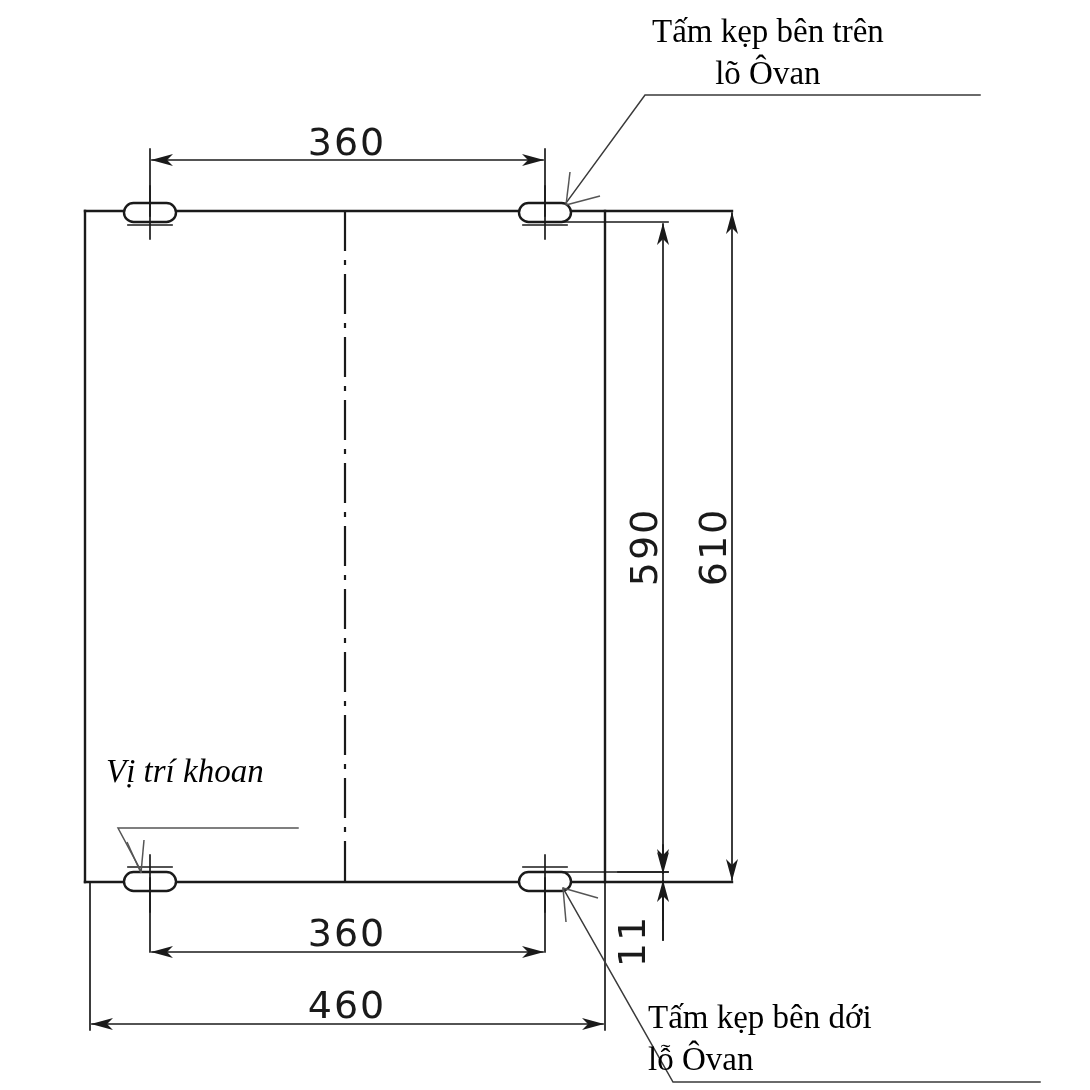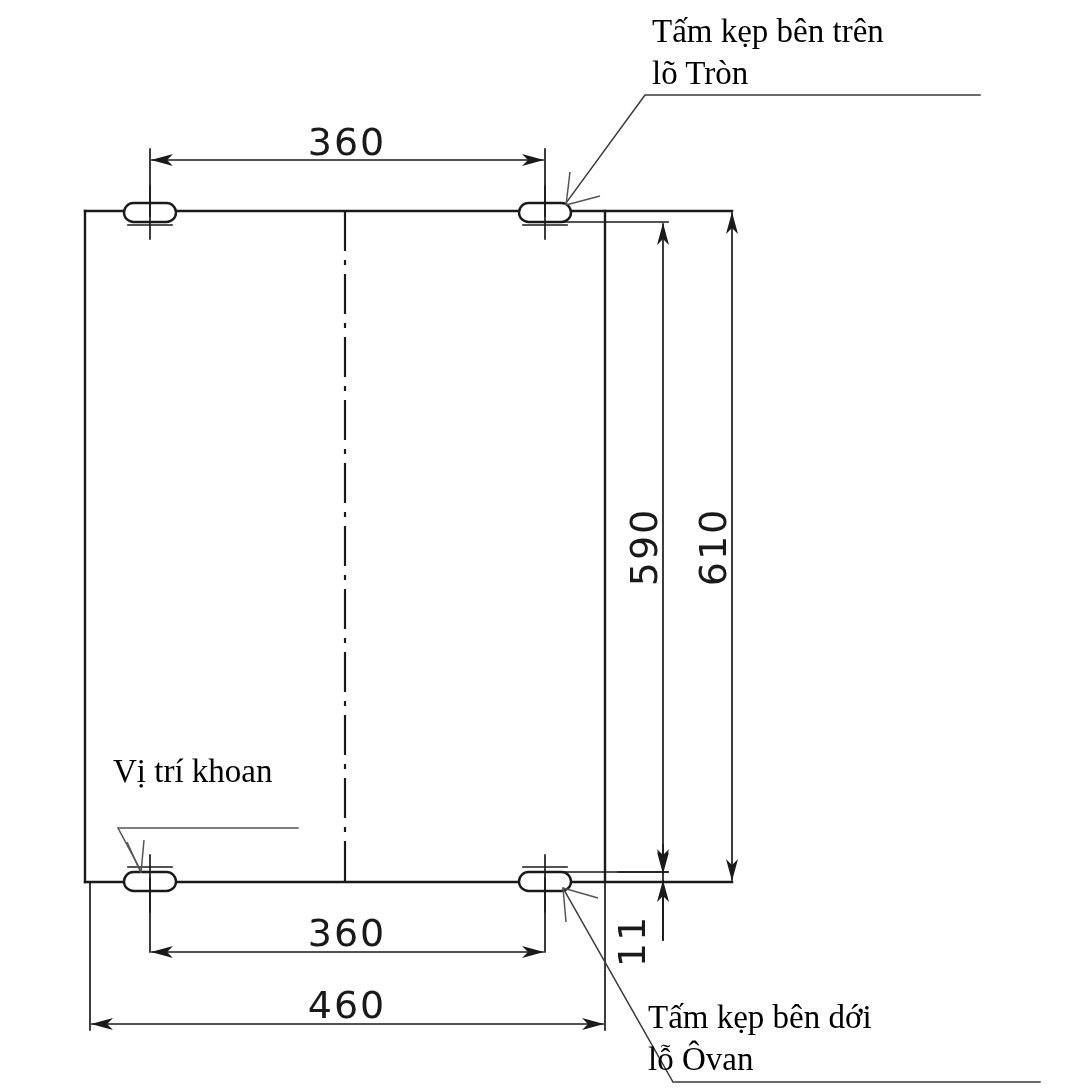--- a/index.html
+++ b/index.html
@@ -191,27 +191,27 @@
   </g>
 
   <g>
     <path class="leader" d="M298 828 L118 828 L141 871"></path>
     <path class="leaderhead" d="M141 873 L127 842"></path>
     <path class="leaderhead" d="M141 873 L144 840"></path>
   </g>
 
 </svg>
 
-<div style="position:absolute; left:652px; top:10px; line-height:1.28;">
+<div style="position:absolute; left:652px; top:10px; line-height:1.28;text-align:center;">
   <div class="noteText">Tấm kẹp bên trên</div>
-  <div class="noteText">lõ Tròn</div>
+  <div class="noteText">lõ Ôvan</div>
 </div>
 
 <div style="position:absolute; left:648px; top:996px; line-height:1.28;">
   <div class="noteText">Tấm kẹp bên dới</div>
   <div class="noteText">lỗ Ôvan</div>
 </div>
 
-<div style="position:absolute; left:113px; top:750px; line-height:1.28;">
+<div style="position:absolute; left:106px; top:750px; line-height:1.28;font-style:italic;">
   <div class="noteText">Vị trí khoan</div>
 </div>
 
 </div>
 
 </body></html>

